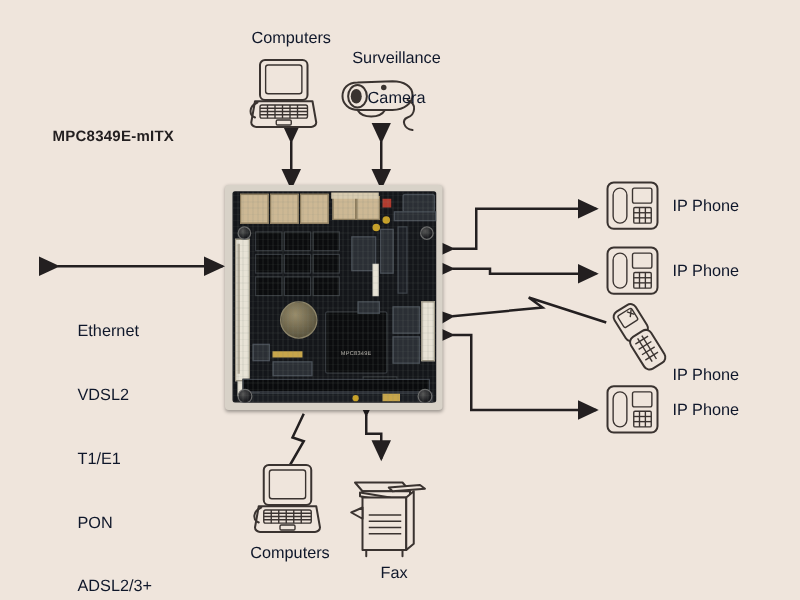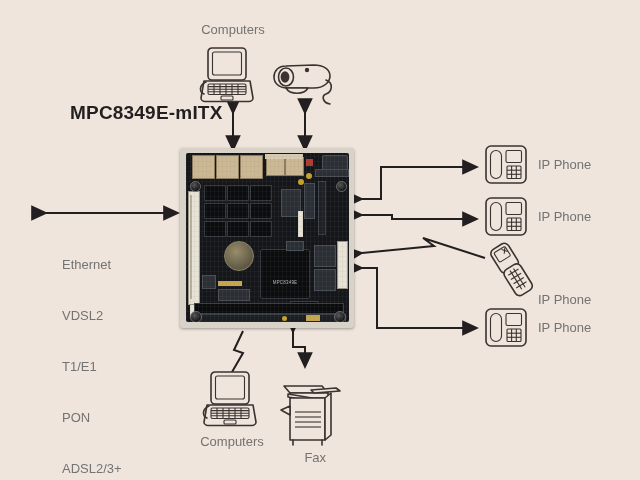--- a/index.html
+++ b/index.html
@@ -4,23 +4,23 @@
 <title>MPC8349E-mITX Application Diagram</title>
 <style>
   html,body{margin:0;padding:0;}
   body{
     width:640px;height:480px;overflow:hidden;
     background:#efe5dc;
     font-family:"Liberation Sans",sans-serif;
     color:#231f20;
   }
   #stage{position:relative;width:640px;height:480px;}
-  .lbl{position:absolute;font-size:13px;line-height:15px;color:#737373;white-space:pre;}
+  .lbl{position:absolute;font-size:13px;line-height:15px;color:#0f172a;white-space:pre;}
   .lbl.center{text-align:center;}
-  #title{position:absolute;left:42px;top:102px;font-size:19px;font-weight:bold;letter-spacing:.2px;margin-left:28px;}
+  #title{position:absolute;left:42px;top:102px;font-size:12px;font-weight:bold;letter-spacing:.2px;}
   svg{position:absolute;left:0;top:0;width:640px;height:480px;overflow:visible;}
   .ln{stroke:#231f20;stroke-width:2;fill:none;}
   .ico{stroke:#3a3330;stroke-width:1.6;fill:none;stroke-linejoin:round;stroke-linecap:round;}
   .icofill{fill:#efe5dc;stroke:#3a3330;stroke-width:1.6;stroke-linejoin:round;}
   .icothin{stroke:#3a3330;stroke-width:1.1;fill:none;}
   
   #board{position:absolute;left:180px;top:148px;width:174px;height:180px;}
   .pcbframe{position:absolute;inset:0;background:#d8d2c8;border-radius:3px;
             box-shadow:0 1px 3px rgba(0,0,0,.35);}
   .pcb{position:absolute;left:6px;top:5px;right:5px;bottom:6px;
@@ -280,20 +280,24 @@
       <div class="p screw" style="left:150px;top:28px;width:9px;height:9px;"></div>
       <div class="p screw" style="left:4px;top:158px;width:10px;height:10px;"></div>
       <div class="p screw" style="left:148px;top:158px;width:10px;height:10px;"></div>
     </div>
   </div>
 
   <div id="title">MPC8349E-mITX</div>
 
   <div class="lbl center" style="left:186px;top:22px;width:94px;">Computers</div>
 
+  <div class="lbl center" style="left:262px;top:22px;width:96px;line-height:16px;">
+    <span>Surveillance</span><br>
+    <span>Camera</span>
+  </div>
 
   <div class="lbl" style="left:62px;top:222px;line-height:17px;">
     <div>Ethernet</div>
     <div>VDSL2</div>
     <div>T1/E1</div>
     <div>PON</div>
     <div>ADSL2/3+</div>
   </div>
 
   <div class="lbl" style="left:538px;top:157px;">IP Phone</div>

